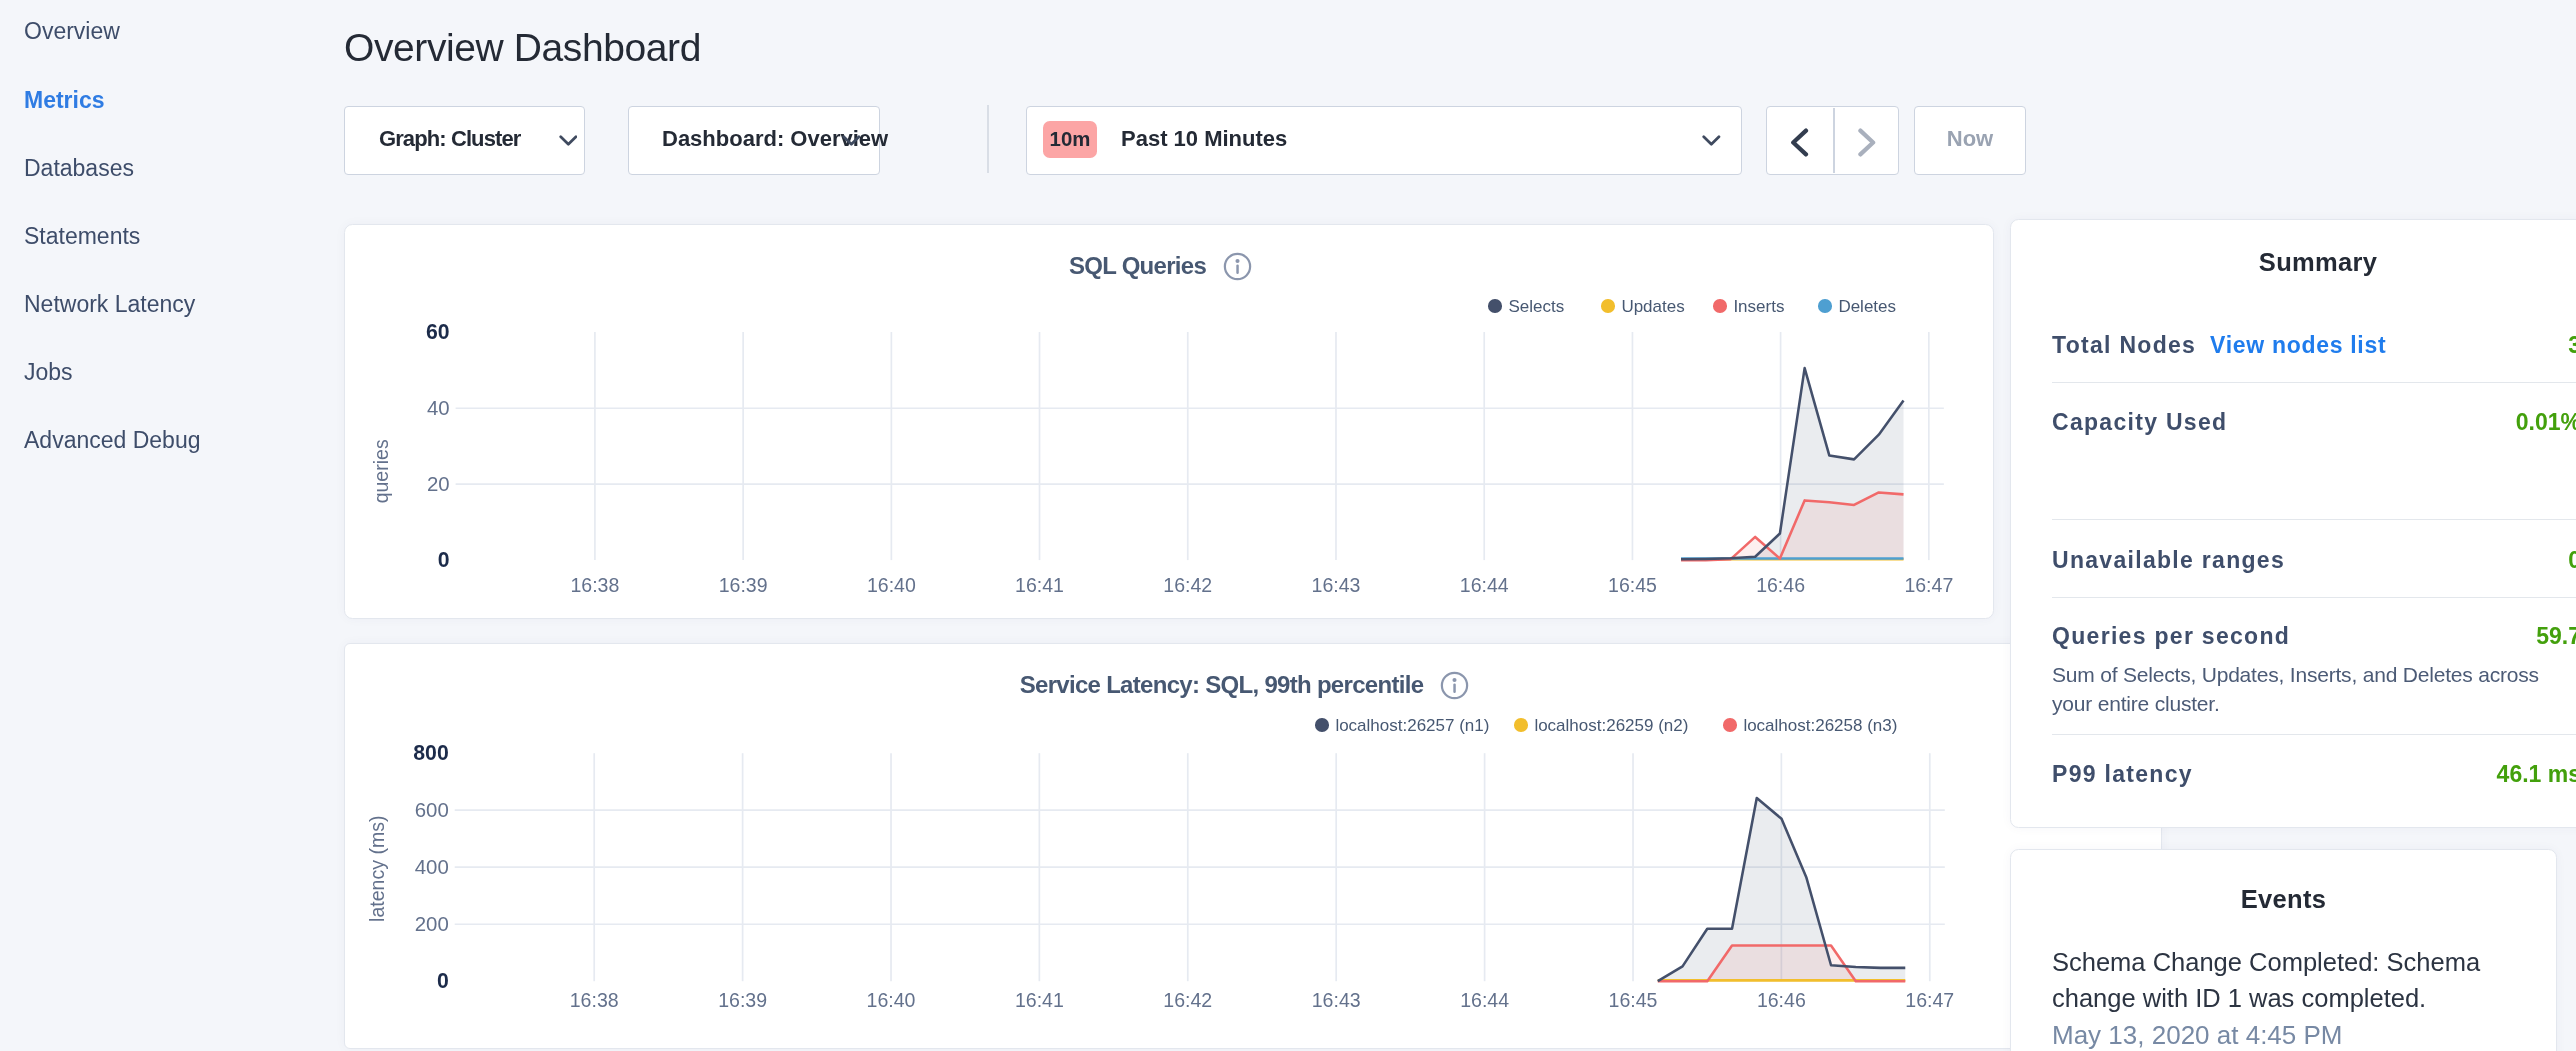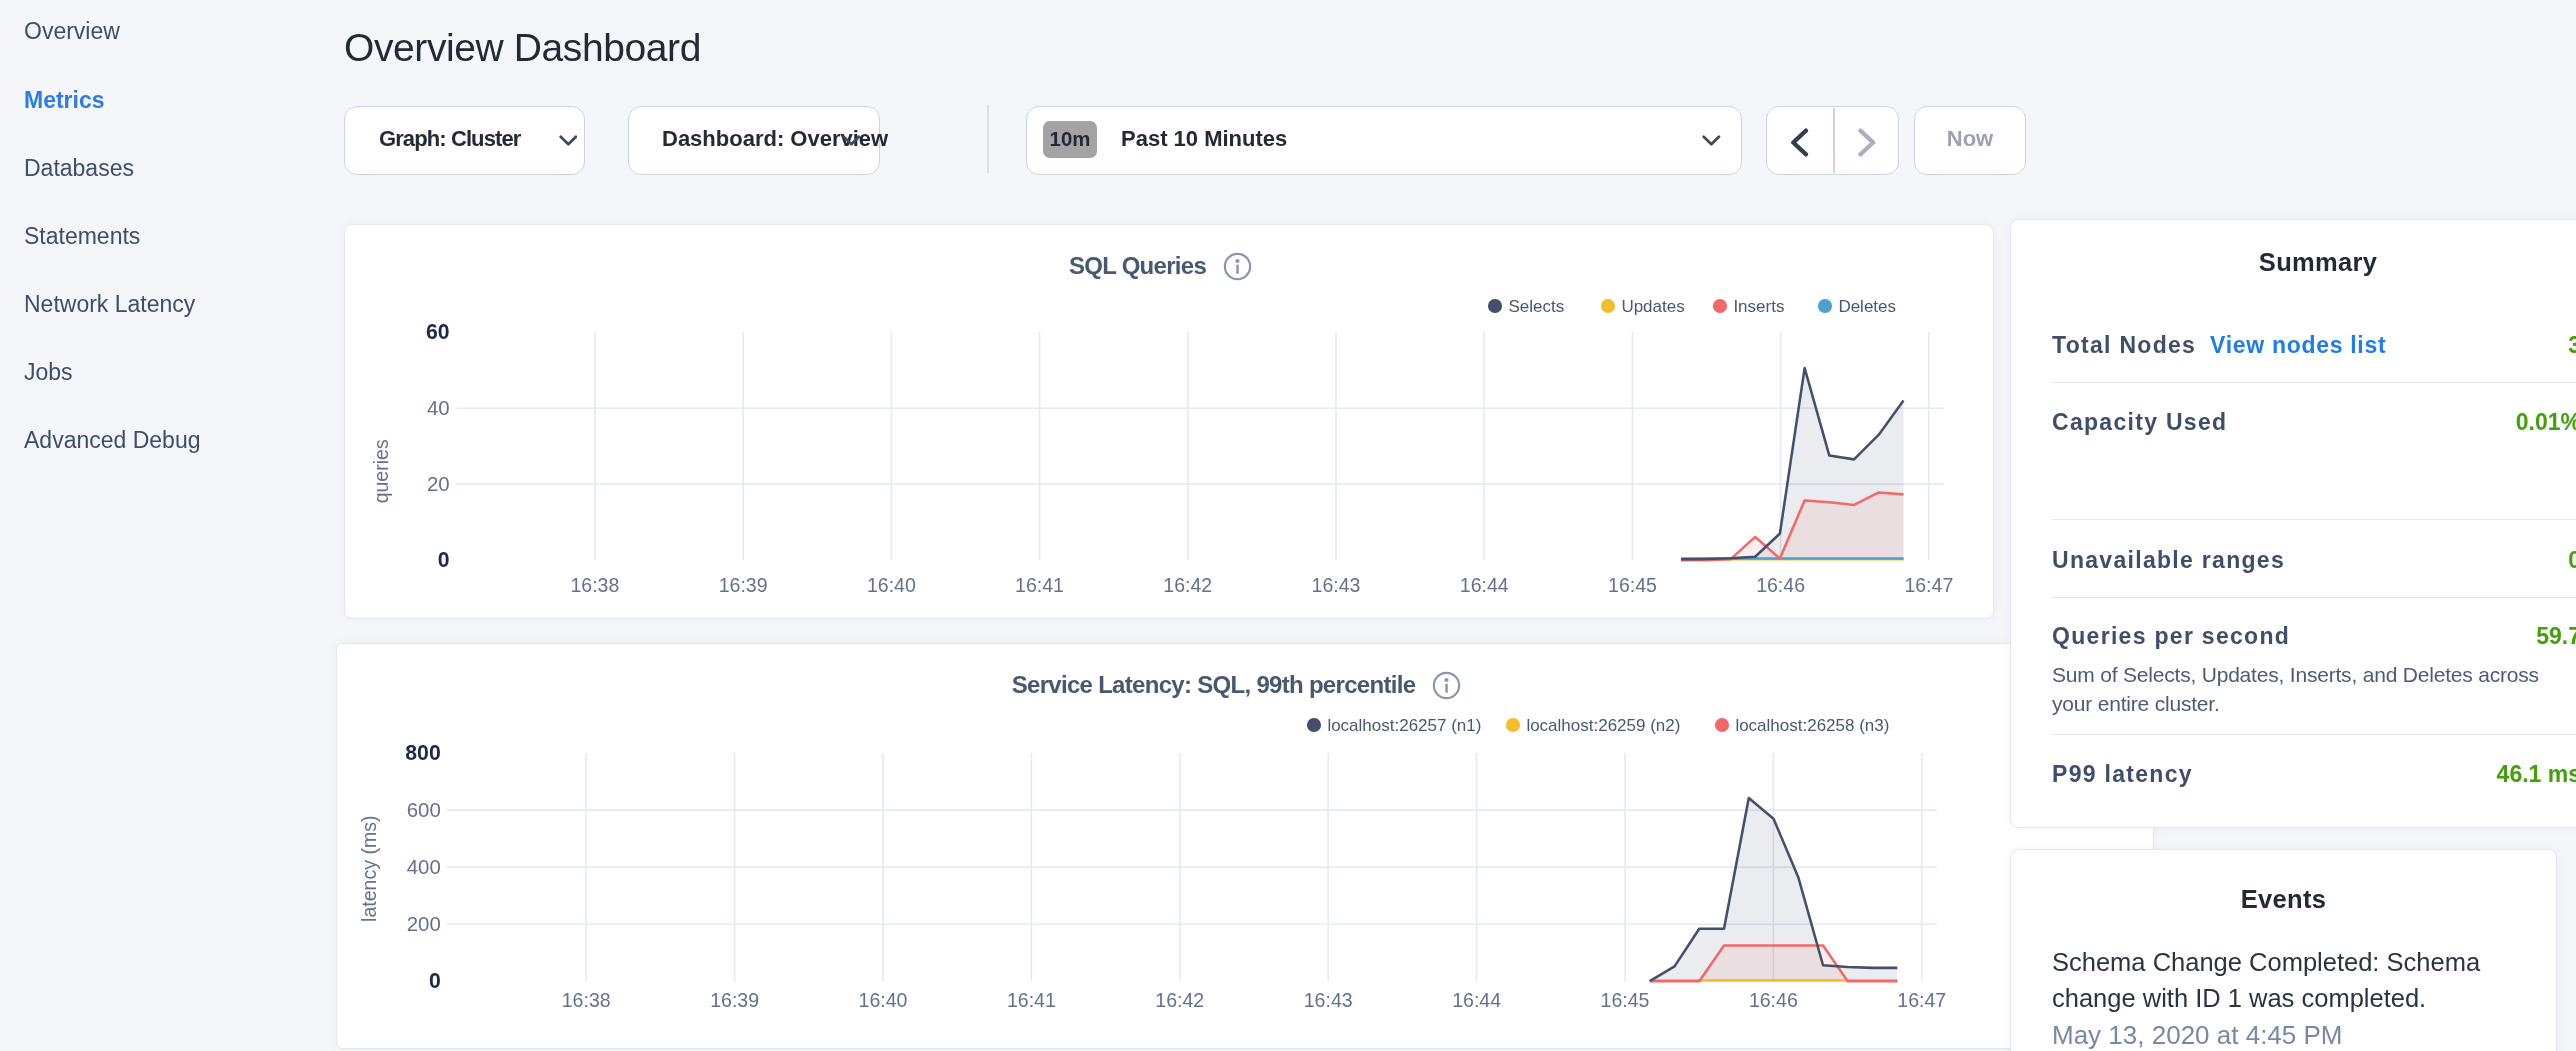--- a/index.html
+++ b/index.html
@@ -6,25 +6,25 @@
   html,body { width:2576px; height:1051px; overflow:hidden; }
   body { position:relative; background:#f4f6fa; font-family:"Liberation Sans", sans-serif; }
   .abs { position:absolute; }
   
   .nav { position:absolute; left:24px; top:0; }
   .nav div { position:absolute; left:0; white-space:nowrap; font-size:23px; color:#3e4d6a; transform:translateY(-50%); }
   .nav .active { color:#2f7ce3; font-weight:bold; }
   
   .ptitle { position:absolute; left:344px; top:26px; font-size:39px; color:#242a35; letter-spacing:-0.4px; }
   
-  .btn { position:absolute; top:106px; height:69px; background:#fff; border:1.7px solid #cdd4e0; border-radius:13px; }
+  .btn { position:absolute; top:106px; height:69px; background:#fff; border:1.7px solid #cdd4e0; border-radius:4px; }
   .btn .lbl { position:absolute; top:calc(50% - 1.7px); transform:translateY(-50%); font-size:22px; font-weight:bold; color:#242a35; white-space:nowrap; }
   .chev { position:absolute; top:50%; margin-top:-5.1px; }
   .vdiv { position:absolute; left:987px; top:105px; width:1.7px; height:68px; background:#d9dee6; }
-  .badge10m { position:absolute; left:16px; top:13.6px; width:54px; height:37px; background:#a3a3a3; border-radius:6.8px; font-size:20.4px; font-weight:bold; color:#242a35; text-align:center; line-height:37px; }
+  .badge10m { position:absolute; left:16px; top:13.6px; width:54px; height:37px; background:#fca5a5; border-radius:6.8px; font-size:20.4px; font-weight:bold; color:#242a35; text-align:center; line-height:37px; }
   
   .card { position:absolute; background:#fff; border:1.7px solid #e3e7ee; border-radius:8.5px; box-shadow:0 0 10.2px rgba(40,60,90,0.04); }
   .ctitle { position:absolute; left:0; top:0; width:100%; padding-right:17px; display:flex; justify-content:center; align-items:center; font-size:24px; font-weight:bold; color:#475872; letter-spacing:-0.7px; }
   .legend { position:absolute; font-size:17px; color:#475872; }
   .legend .entry { position:absolute; white-space:nowrap; transform:translateY(-50%); }
   .legend .dot { display:inline-block; width:13.6px; height:13.6px; border-radius:50%; vertical-align:middle; margin-right:6.8px; position:relative; top:-1.7px; }
   
   .srow-label { position:absolute; left:41px; font-size:23px; font-weight:bold; color:#3f4e6b; transform:translateY(-50%); white-space:nowrap; letter-spacing:1.3px; }
   .srow-val { position:absolute; right:44px; font-size:23px; font-weight:bold; color:#43a00c; transform:translateY(-50%); }
   .sdivider { position:absolute; left:41px; right:41px; height:0.9px; background:#e3e7ec; }
@@ -121,21 +121,21 @@
 <text x="50" y="290" text-anchor="middle" font-size="23" fill="#63718c" transform="rotate(-90 50 290)">queries</text>
 <polygon points="1571.6,394.5 1571.6,393.6 1600.7,393.2 1629.8,392.3 1658.9,390.5 1688,363.2 1717.1,168.5 1746.2,271.4 1775.3,275.9 1804.4,246.8 1833.5,206.6 1833.5,394.5" fill="#44506b" fill-opacity="0.11"></polygon>
 <polygon points="1571.6,394.5 1571.6,394.5 1600.7,394.5 1629.8,393.6 1658.9,367.2 1688,392.7 1717.1,324.2 1746.2,326.5 1775.3,329.6 1804.4,314.8 1833.5,317.1 1833.5,394.5" fill="#f16969" fill-opacity="0.11"></polygon>
 <polyline points="1571.6,393.4 1600.7,393.4 1629.8,393.4 1658.9,393.4 1688,393.4 1717.1,393.4 1746.2,393.4 1775.3,393.4 1804.4,393.4 1833.5,393.4" fill="none" stroke="#f2be2c" stroke-width="3" stroke-linejoin="round"></polyline>
 <polyline points="1571.6,392.6 1600.7,392.6 1629.8,392.6 1658.9,392.6 1688,392.6 1717.1,392.6 1746.2,392.6 1775.3,392.6 1804.4,392.6 1833.5,392.6" fill="none" stroke="#4e9fd1" stroke-width="3" stroke-linejoin="round"></polyline>
 <polyline points="1571.6,394.5 1600.7,394.5 1629.8,393.6 1658.9,367.2 1688,392.7 1717.1,324.2 1746.2,326.5 1775.3,329.6 1804.4,314.8 1833.5,317.1" fill="none" stroke="#f16969" stroke-width="3" stroke-linejoin="round"></polyline>
 <polyline points="1571.6,393.6 1600.7,393.2 1629.8,392.3 1658.9,390.5 1688,363.2 1717.1,168.5 1746.2,271.4 1775.3,275.9 1804.4,246.8 1833.5,206.6" fill="none" stroke="#44506b" stroke-width="3" stroke-linejoin="round"></polyline>
 </svg>
 </div>
 
-<div class="card" id="card2" style="left:336px; top:643px; width:1818px; height:406px;border-radius:6px;">
+<div class="card" id="card2" style="left:344px; top:643px; width:1818px; height:406px;border-radius:6px;">
   <div class="ctitle" style="top:25.5px; height:31px;">Service Latency: SQL, 99th percentile
     <svg style="margin-left:17px;" width="29" height="29" viewBox="0 0 34 34">
         <circle cx="17" cy="17" r="14.8" fill="none" stroke="#8b96ad" stroke-width="2.6"></circle>
         <circle cx="17" cy="10.6" r="2.4" fill="#8b96ad"></circle>
         <rect x="15.6" y="14.8" width="2.9" height="11" rx="1.4" fill="#8b96ad"></rect>
       </svg>
   </div>
   <div class="legend">
     <span class="entry" style="left:960px; top:82px;padding-left:10px;"><span class="dot" style="background:#44506b"></span>localhost:26257 (n1)</span>
     <span class="entry" style="left:1169px; top:82px;"><span class="dot" style="background:#f2be2c"></span>localhost:26259 (n2)</span>

